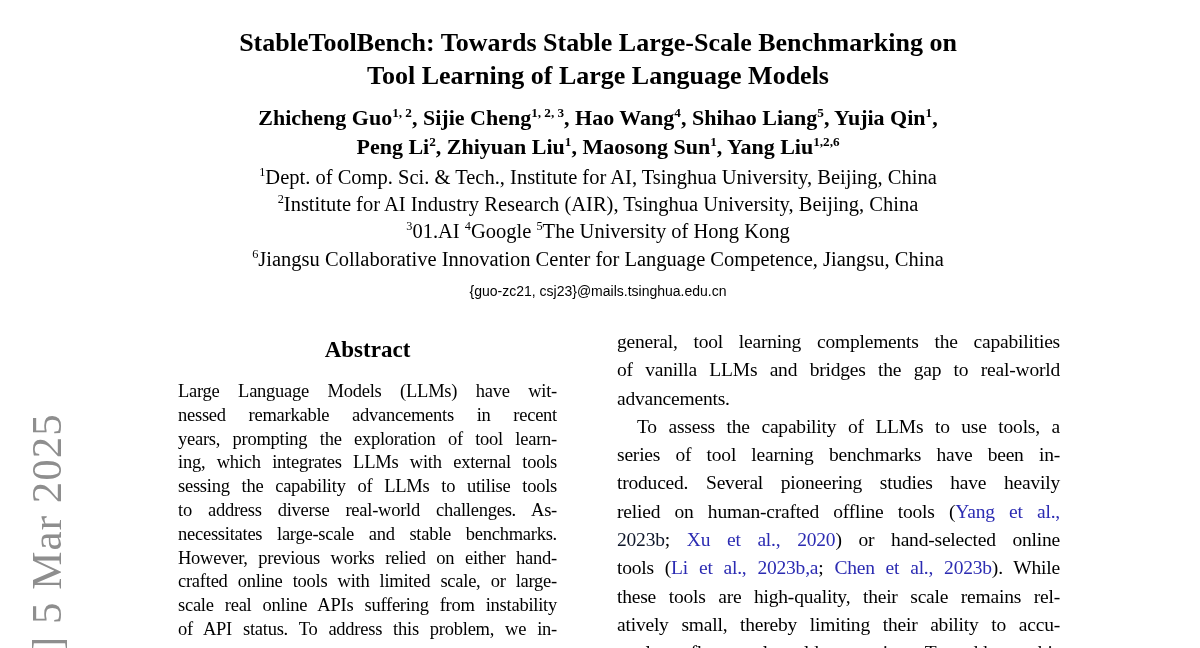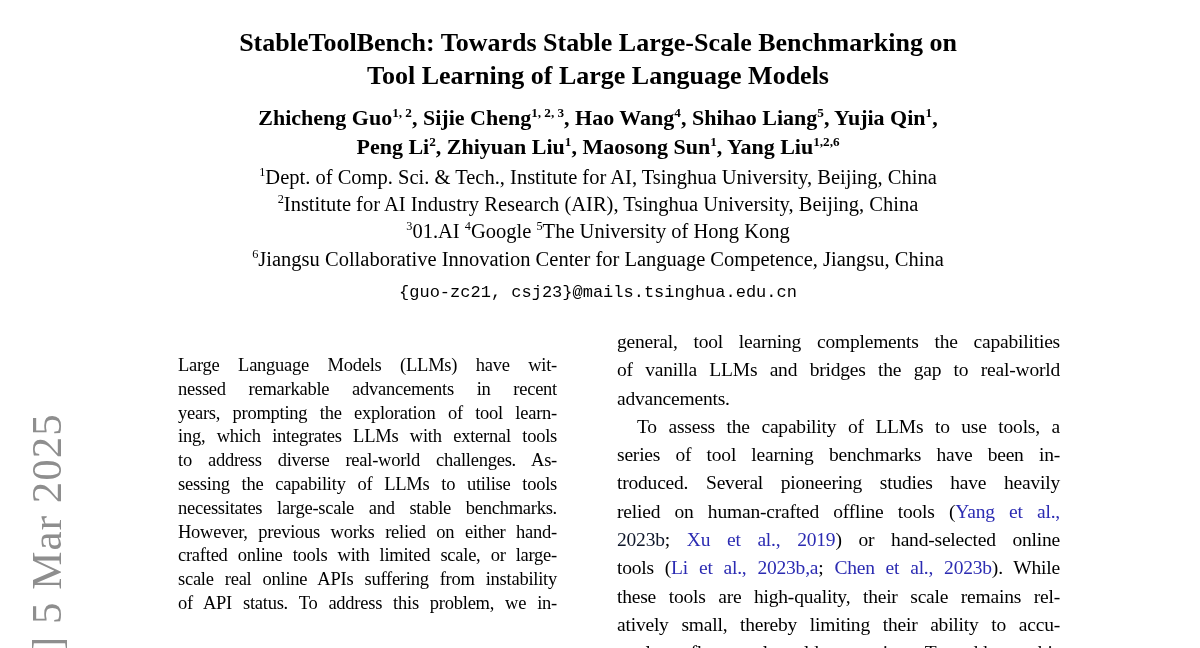--- a/index.html
+++ b/index.html
@@ -12,21 +12,21 @@
     position:absolute; left:22px; top:651px;
     transform:rotate(-90deg); transform-origin:0 0;
     font-size:43px; letter-spacing:1px; white-space:nowrap;
     color:#8e8e8e;
   }
   .header { position:absolute; inset:0; text-align:center; }
   .title   { position:absolute; top:26px; left:0; right:4px; font-size:26px; font-weight:bold; line-height:33px; }
   .authors { position:absolute; top:104px; left:0; right:4px; font-size:22px; font-weight:bold; line-height:28.5px; }
   .affils  { position:absolute; top:164px; left:0; right:4px; font-size:20.5px; line-height:27.2px; }
   .email   { position:absolute; top:283px; left:0; right:4px;
-             font-family:Liberation Mono, monospace; font-size:17px; }
+             font-family:Liberation Sans, sans-serif; font-size:14px; }
   sup { font-size:60%; line-height:0; vertical-align:super; }
 
   .col-left  { position:absolute; left:146px; top:337px; width:443px; }
   .abs-head  { margin:0; text-align:center; font-size:23px; font-weight:bold; }
   .abs-body  { margin:17px 32px 8px 32px; font-size:18.5px; line-height:23.8px;
                letter-spacing:-0.25px; word-spacing:-0.6px; }
 
   .col-right { position:absolute; left:617px; top:328px; width:443px;
                font-size:19.5px; line-height:28.3px; letter-spacing:-0.2px; word-spacing:-0.5px; }
 
@@ -54,43 +54,44 @@
     <div class="affils">
         <div class="affil-line"><sup>1</sup>Dept. of Comp. Sci. &amp; Tech., Institute for AI, Tsinghua University, Beijing, China</div>
         <div class="affil-line"><sup>2</sup>Institute for AI Industry Research (AIR), Tsinghua University, Beijing, China</div>
         <div class="affil-line"><sup>3</sup>01.AI <sup>4</sup>Google <sup>5</sup>The University of Hong Kong</div>
         <div class="affil-line"><sup>6</sup>Jiangsu Collaborative Innovation Center for Language Competence, Jiangsu, China</div>
       </div>
     <div class="email">{guo-zc21, csj23}@mails.tsinghua.edu.cn</div>
   </div>
 
   <section class="col-left">
+    <h2 class="abs-head">Abstract</h2>
     <div class="abs-body">
         <div class="tline j">Large Language Models (LLMs) have wit-</div>
         <div class="tline j">nessed remarkable advancements in recent</div>
         <div class="tline j">years, prompting the exploration of tool learn-</div>
         <div class="tline j">ing, which integrates LLMs with external tools</div>
+        <div class="tline j">sessing the capability of LLMs to utilise tools</div>
         <div class="tline j">to address diverse real-world challenges. As-</div>
-        <div class="tline j">sessing the capability of LLMs to utilise tools</div>
         <div class="tline j">necessitates large-scale and stable benchmarks.</div>
         <div class="tline j">However, previous works relied on either hand-</div>
         <div class="tline j">crafted online tools with limited scale, or large-</div>
         <div class="tline j">scale real online APIs suffering from instability</div>
         <div class="tline j">of API status. To address this problem, we in-</div>
       </div>
   </section>
 
   <section class="col-right">
       <div class="tline j">general, tool learning complements the capabilities</div>
       <div class="tline j">of vanilla LLMs and bridges the gap to real-world</div>
       <div class="tline">advancements.</div>
       <div class="tline j ind">To assess the capability of LLMs to use tools, a</div>
       <div class="tline j">series of tool learning benchmarks have been in-</div>
       <div class="tline j">troduced. Several pioneering studies have heavily</div>
       <div class="tline j">relied on human-crafted offline tools (<span class="cite" style="color: rgb(43, 43, 178);">Yang et al.,</span></div>
-      <div class="tline j"><span class="cite" style="color: #0f172a;">2023b</span>; <span class="cite" style="color: rgb(43, 43, 178);">Xu et al., 2019</span>) or hand-selected online</div>
+      <div class="tline j"><span class="cite" style="color: #0f172a;">2023b</span>; <span class="cite" style="color: rgb(43, 43, 178);">Xu et al., 2020</span>) or hand-selected online</div>
       <div class="tline j">tools (<span class="cite" style="color: rgb(43, 43, 178);">Li et al., 2023b,a</span>; <span class="cite" style="color: rgb(43, 43, 178);">Chen et al., 2023b</span>). While</div>
       <div class="tline j">these tools are high-quality, their scale remains rel-</div>
       <div class="tline j">atively small, thereby limiting their ability to accu-</div>
       <div class="tline j">rately reflect real-world scenarios. To address this</div>
     </section>
 
 </div>
 
 </body></html>

